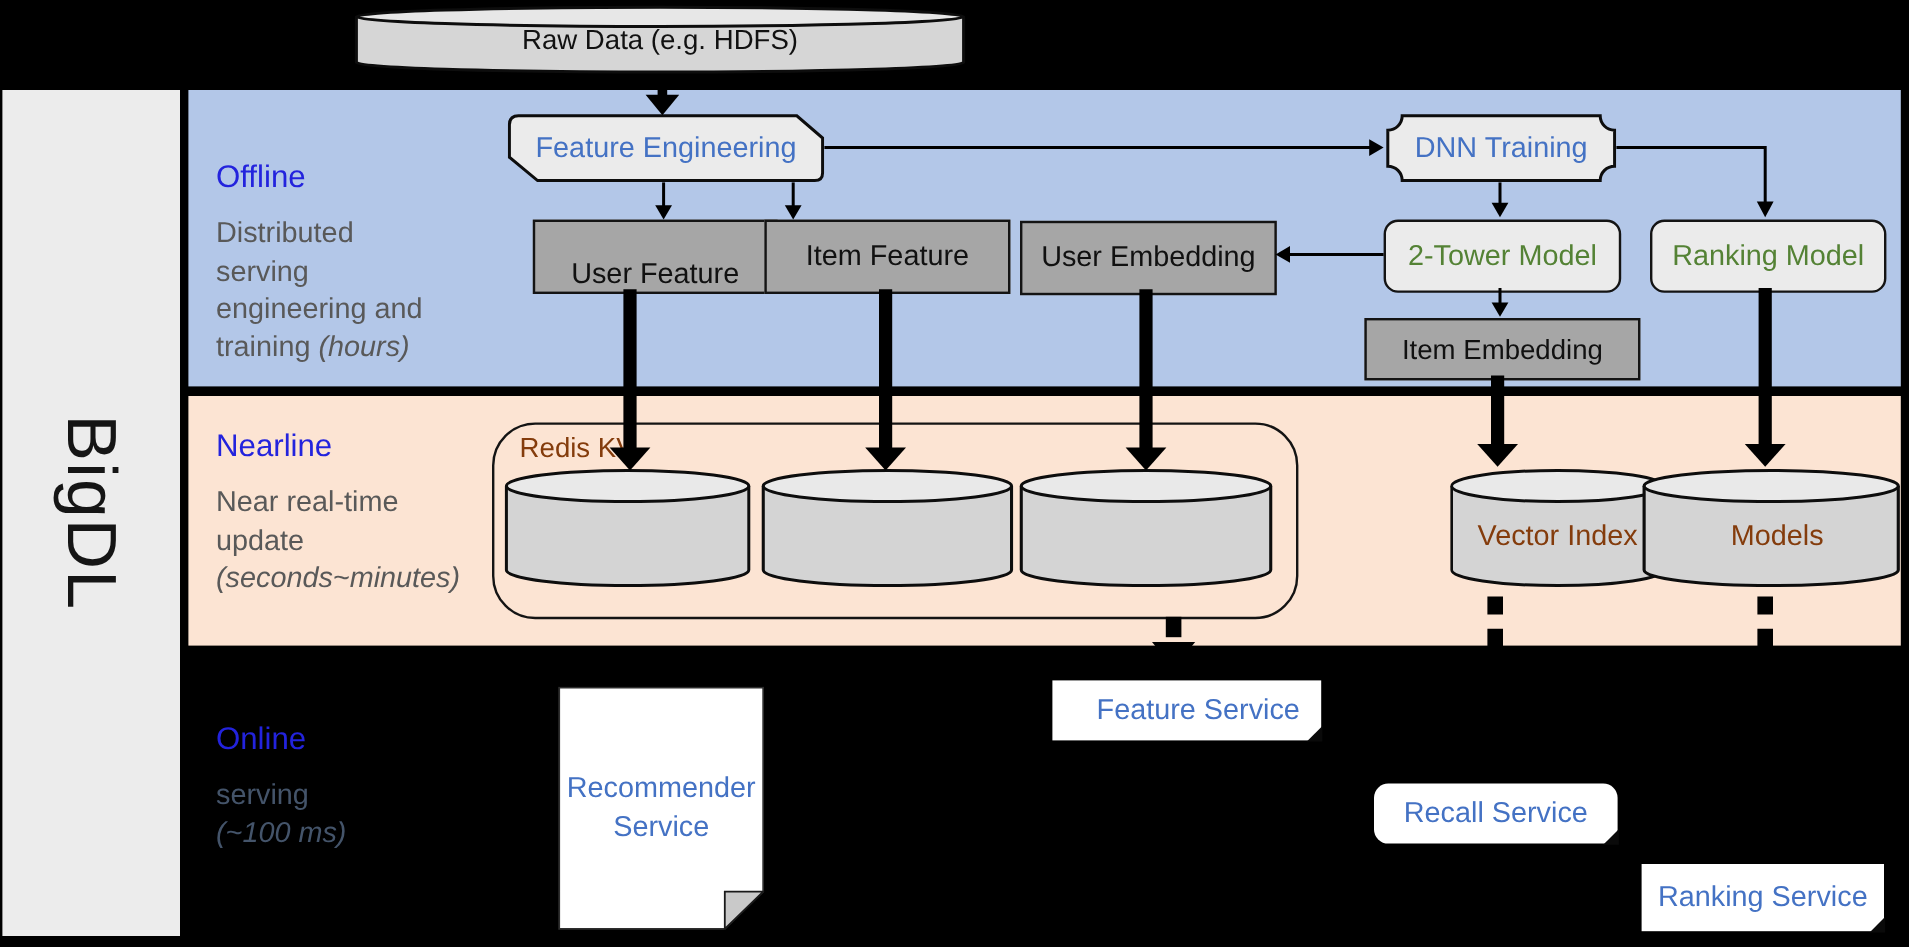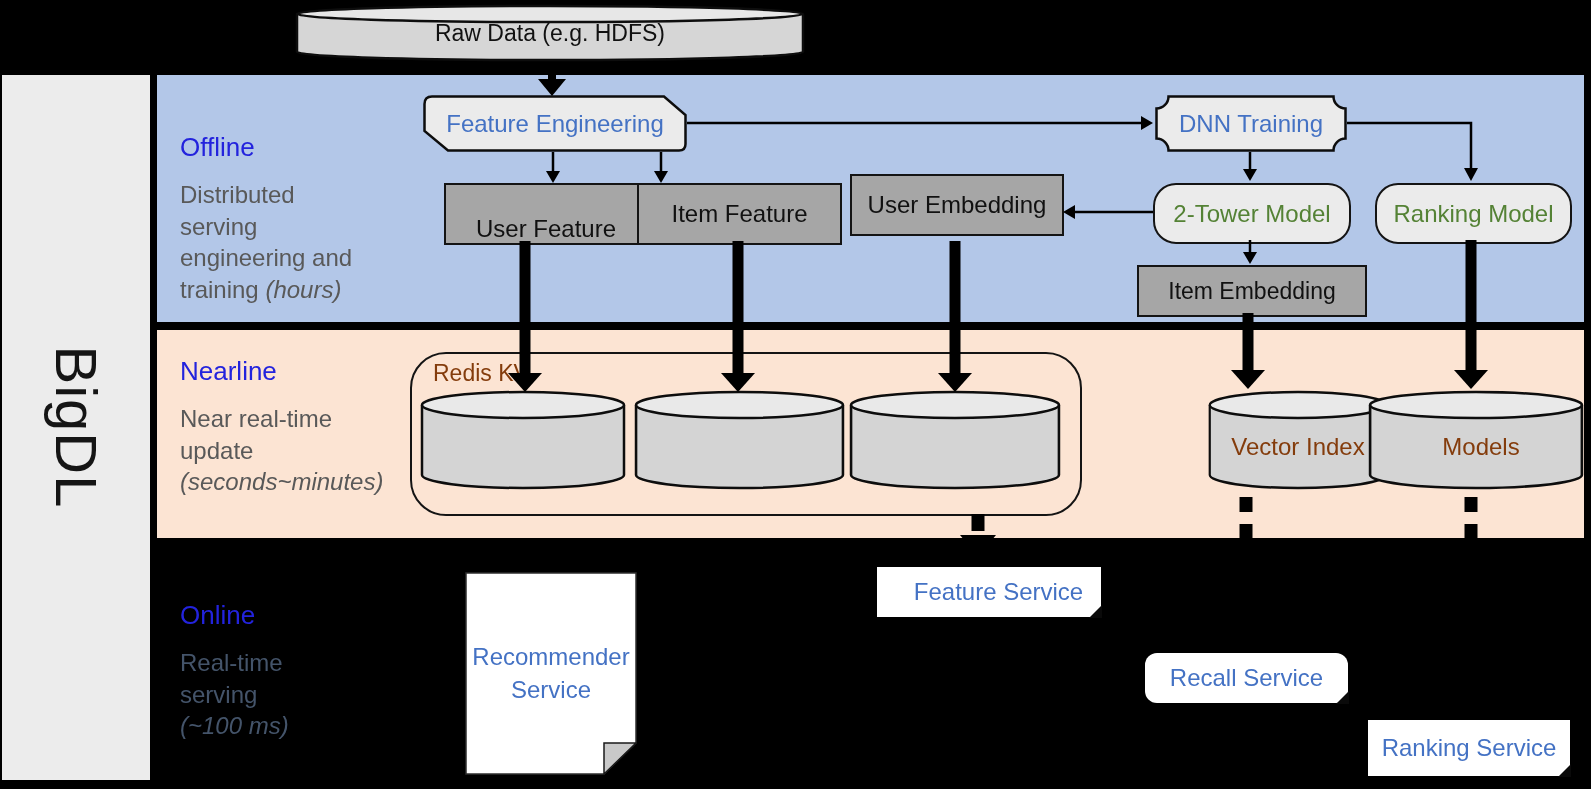--- a/index.html
+++ b/index.html
@@ -26,21 +26,21 @@
   .desc-dark{color:#44546a;}
   .it{font-style:italic;}
 
   
   .t-blue{color:#4472c4;}
   .t-green{color:#548235;}
   .t-brown{color:#843c0c;}
   .t-black{color:#111;}
 
   .graybox{background:#a6a6a6;border:2.5px solid #141414;font-size:24px;color:#111;}
-  .roundbox{background:#ebebeb;border:2.5px solid #141414;border-radius:23px;font-size:24px;}
+  .roundbox{background:#ebebeb;border:2.5px solid #141414;border-radius:12px;font-size:24px;}
   .whitebox{background:#fff;font-size:24px;}
   .curl{position:absolute;right:-1px;bottom:-1px;width:0;height:0;z-index:3;
         border-left:13px solid transparent;border-bottom:13px solid #0a0a0a;}
 
   .overlay{left:0;top:0;width:1591px;height:789px;z-index:20;pointer-events:none;}
   .node{z-index:10;}
 </style>
 </head>
 <body>
 
@@ -67,21 +67,20 @@
     <div class="desc desc-blue" style="margin-top:16px;">
       <div>Near real-time</div>
       <div>update</div>
       <div class="it">(seconds~minutes)</div>
     </div>
   </div>
 
   <div class="abs" style="left:180px;top:600px;width:260px;">
     <div class="band-title">Online</div>
     <div class="desc desc-dark" style="margin-top:16px;">
-      <div>Real-time</div>
       <div>serving</div>
       <div class="it">(~100 ms)</div>
     </div>
   </div>
 
   <div class="abs flexc node" style="left:295px;top:4px;width:510px;height:58px;">
     <svg class="shape" viewBox="0 0 510 58" preserveAspectRatio="none">
       <path d="M2,10 V48 A253,8 0 0 0 508,48 V10" fill="#d6d6d6" stroke="#0d0d0d" stroke-width="2.5"></path>
       <ellipse cx="255" cy="10" rx="253" ry="8" fill="#e7e7e7" stroke="#0d0d0d" stroke-width="2.5"></ellipse>
     </svg>
@@ -101,21 +100,21 @@
     </svg>
     <span class="lbl t-blue" style="font-size:24px;">DNN Training</span>
   </div>
 
   <div class="abs flexc node graybox" style="left:444px;top:183px;width:200px;height:58px;align-items:flex-end;">
     <span class="lbl">User Feature</span>
   </div>
   <div class="abs flexc node graybox" style="left:637px;top:183px;width:201px;height:58px;">
     <span class="lbl">Item Feature</span>
   </div>
-  <div class="abs flexc node graybox" style="left:850px;top:174px;width:210px;height:58px;">
+  <div class="abs flexc node graybox" style="left:850px;top:184px;width:210px;height:58px;">
     <span class="lbl">User Embedding</span>
   </div>
   <div class="abs flexc node graybox" style="left:1137px;top:265px;width:226px;height:48px;font-size:23px;">
     <span class="lbl">Item Embedding</span>
   </div>
 
   <div class="abs flexc node roundbox" style="left:1153px;top:183px;width:194px;height:57px;">
     <span class="lbl t-green">2-Tower Model</span>
   </div>
   <div class="abs flexc node roundbox" style="left:1375px;top:183px;width:193px;height:57px;">

